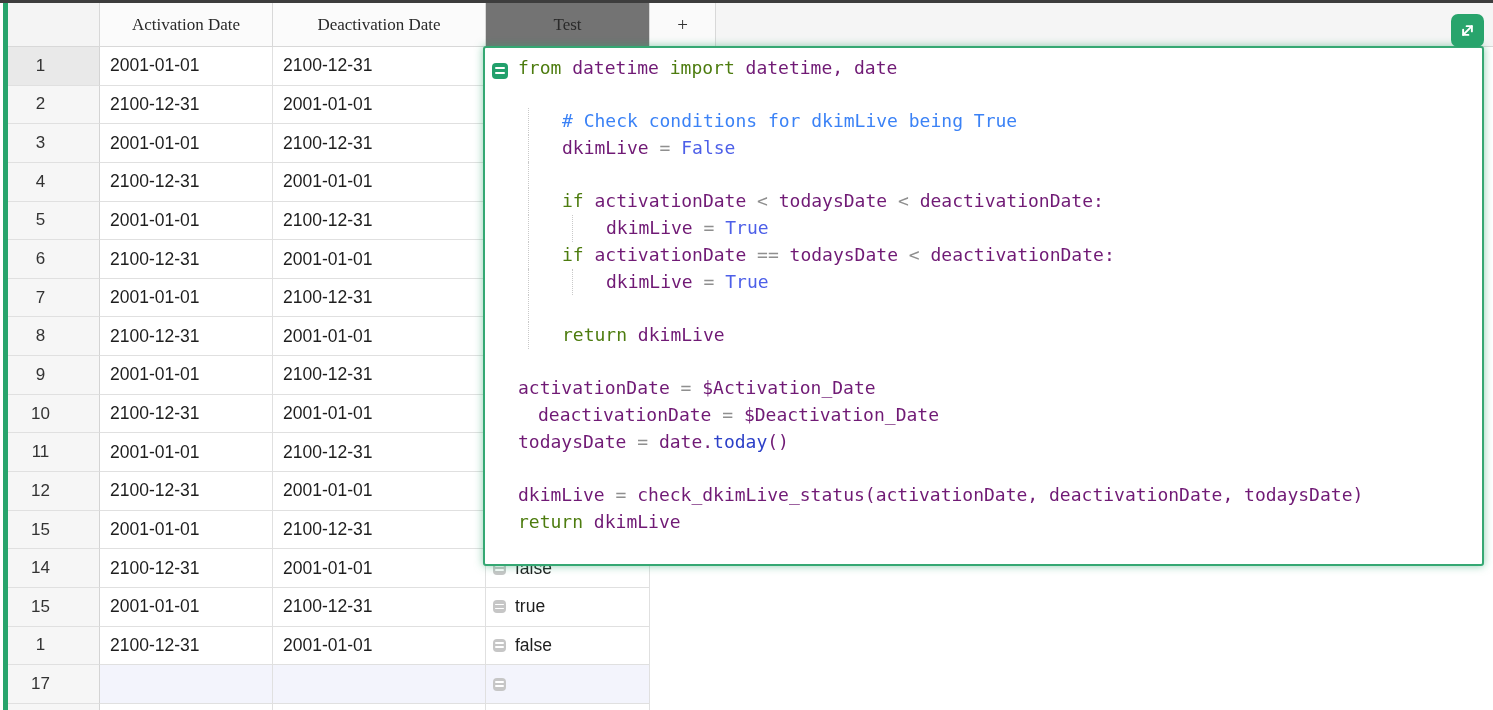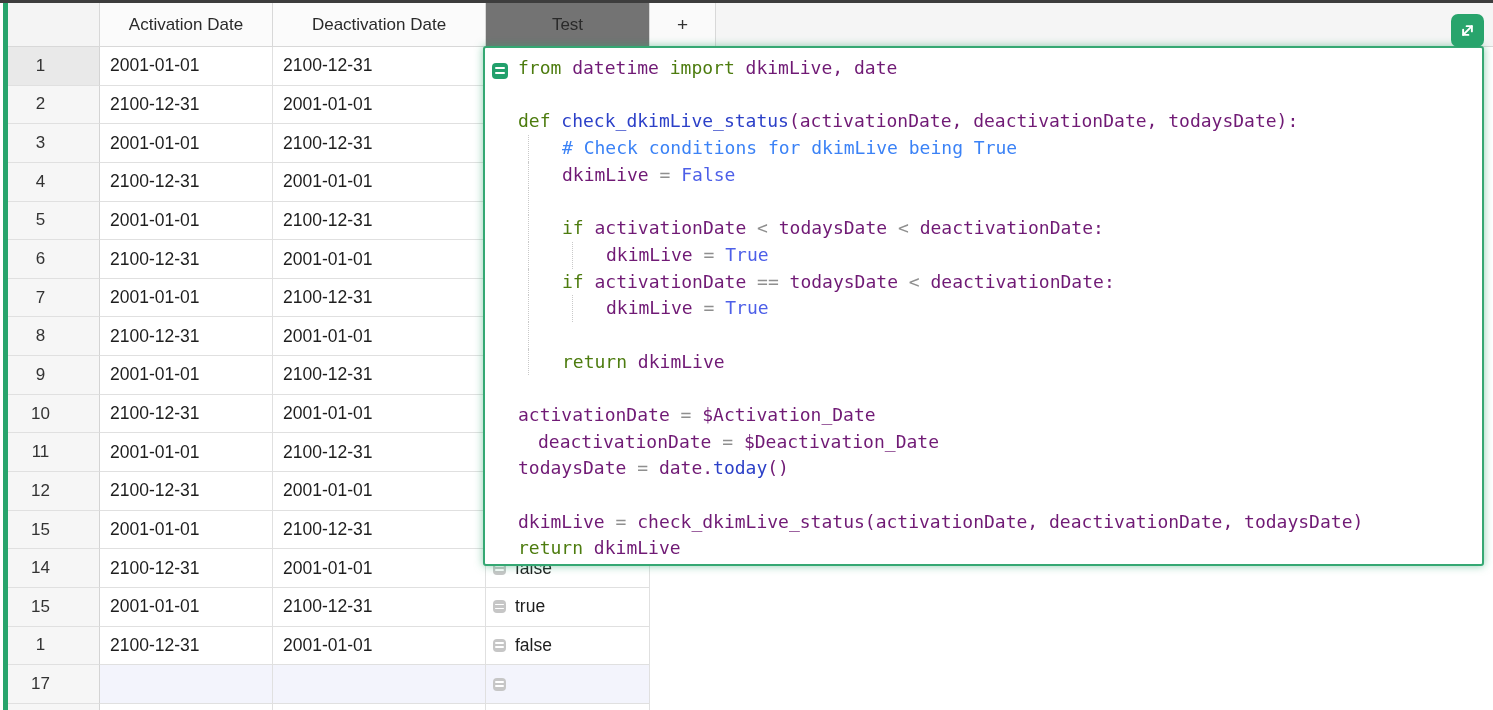--- a/index.html
+++ b/index.html
@@ -7,21 +7,21 @@
           font-family:"Liberation Sans",sans-serif;}
 
   
   .topline{position:absolute;left:0;top:0;width:100%;height:3px;background:#3d3d3d;}
   .leftbar{position:absolute;left:3px;top:3px;width:5px;height:707px;background:#28a46c;}
 
   
   .hdr{position:absolute;left:8px;top:3px;right:0;height:44px;display:flex;z-index:1;}
   .hcell{box-sizing:border-box;height:44px;display:flex;align-items:center;justify-content:center;
          font-size:17px;color:#2a2a2a;border-right:1px solid #d8d8d8;border-bottom:1px solid #d8d8d8;
-         background:#fbfbfb;white-space:nowrap;}
+         background:#fbfbfb;white-space:nowrap;font-family:Liberation Serif, serif;}
   .h-num{width:92px;background:#f4f4f4;}
   .h-act{width:173px;}
   .h-deact{width:213px;}
   .h-test{width:164px;background:#737373;}
   .h-plus{width:66px;background:#fafafa;font-size:19px;color:#333;}
   .h-fill{flex:1;background:#f5f5f5;border-right:none;}
 
   
   .body{position:absolute;left:8px;top:47px;width:642px;z-index:1;}
   .grid-row{display:flex;height:38.65px;}
@@ -228,23 +228,22 @@
         <div class="cell c-num"></div>
         <div class="cell c-act"></div>
         <div class="cell c-deact"></div>
         <div class="cell c-test"></div>
       </div>
     </div>
 
   <div class="popup">
     <span class="cc-icon cc-green"></span>
     <div class="code-lines">
-        <div class="code-line"><span style="padding-left: 0px;"><span class="kw">from</span><span class="tx"> datetime </span><span class="kw">import</span><span class="tx"> dkimLive, date</span></span></div>
+        <div class="code-line"><span style="padding-left: 0px;"><span class="kw">from</span><span class="tx"> datetime </span><span class="kw">import</span><span class="tx"> datetime, date</span></span></div>
         <div class="code-line"><span style="padding-left: 0px;"></span></div>
-        <div class="code-line"><span style="padding-left: 0px;"><span class="kw">def</span><span class="tx"> </span><span class="fn">check_dkimLive_status</span><span class="tx">(activationDate, deactivationDate, todaysDate):</span></span></div>
         <div class="code-line"><div class="guide" style="left: 10px;"></div><span style="padding-left: 44px;"><span class="cm"># Check conditions for dkimLive being True</span></span></div>
         <div class="code-line"><div class="guide" style="left: 10px;"></div><span style="padding-left: 44px;"><span class="tx">dkimLive </span><span class="op">=</span><span class="tx"> </span><span class="lit">False</span></span></div>
         <div class="code-line"><div class="guide" style="left: 10px;"></div><span style="padding-left: 44px;"></span></div>
         <div class="code-line"><div class="guide" style="left: 10px;"></div><span style="padding-left: 44px;"><span class="kw">if</span><span class="tx"> activationDate </span><span class="op">&lt;</span><span class="tx"> todaysDate </span><span class="op">&lt;</span><span class="tx"> deactivationDate:</span></span></div>
         <div class="code-line"><div class="guide" style="left: 10px;"></div><div class="guide" style="left: 54px;"></div><span style="padding-left: 88px;"><span class="tx">dkimLive </span><span class="op">=</span><span class="tx"> </span><span class="lit">True</span></span></div>
         <div class="code-line"><div class="guide" style="left: 10px;"></div><span style="padding-left: 44px;"><span class="kw">if</span><span class="tx"> activationDate </span><span class="op">==</span><span class="tx"> todaysDate </span><span class="op">&lt;</span><span class="tx"> deactivationDate:</span></span></div>
         <div class="code-line"><div class="guide" style="left: 10px;"></div><div class="guide" style="left: 54px;"></div><span style="padding-left: 88px;"><span class="tx">dkimLive </span><span class="op">=</span><span class="tx"> </span><span class="lit">True</span></span></div>
         <div class="code-line"><div class="guide" style="left: 10px;"></div><span style="padding-left: 44px;"></span></div>
         <div class="code-line"><div class="guide" style="left: 10px;"></div><span style="padding-left: 44px;"><span class="kw">return</span><span class="tx"> dkimLive</span></span></div>
         <div class="code-line"><span style="padding-left: 0px;"></span></div>

